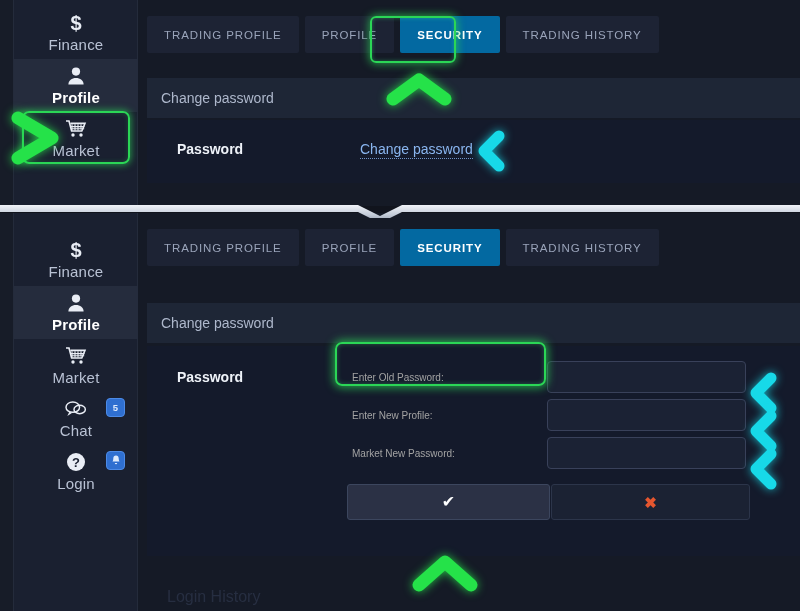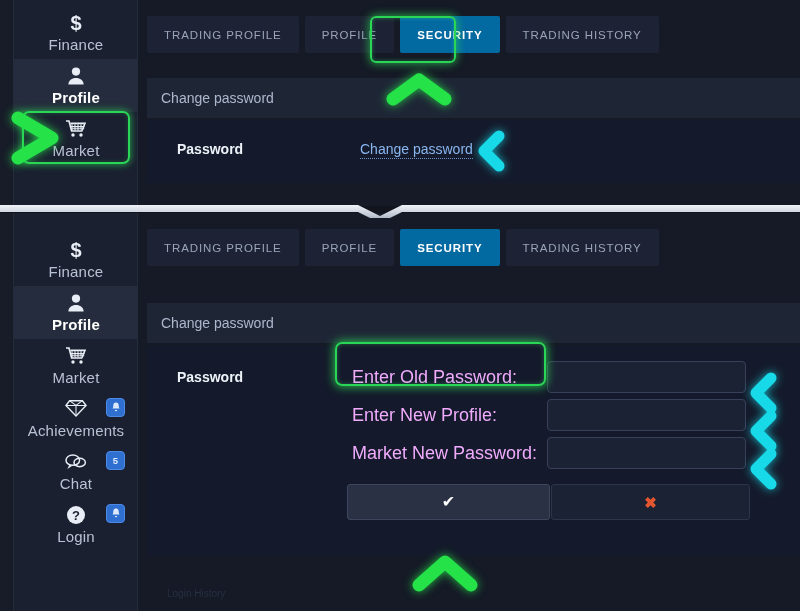--- a/index.html
+++ b/index.html
@@ -129,21 +129,21 @@
     cursor:pointer;
   }
 
   
   .field-row{
     position:absolute; left:0; right:0; height:34px;
     display:flex; align-items:center;
   }
   .field-label{
     position:absolute; left:205px;
-    color:#f0abfc; font-size:18px;
+    color:#a3a3a3; font-size:10px;
   }
   .field-input{
     position:absolute; left:400px;
     width:199px; height:32px;
     background:#1b2234;
     border:1px solid #39415a;
     border-radius:4px;
     outline:none;
     color:#e6ecf7;
     font-family:"Liberation Sans", sans-serif;
@@ -165,21 +165,21 @@
   .btn.cancel .glyph{ color:#e4562f; font-size:15px; font-weight:bold; }
 
   .ring-ok{
     position:absolute;
     border:2px solid #2bd656; border-radius:7px;
     box-shadow:0 0 9px 2px rgba(43,214,86,.7), inset 0 0 5px rgba(80,255,150,.3);
     pointer-events:none;
   }
 
   .faint-text{
-    position:absolute; color:#2a3246; font-size:10px;
+    position:absolute; color:#2a3246; font-size:16px;
     opacity:.85;
   }
 
   
   .divider{
     position:absolute; left:0; top:204px; width:800px; height:14px;
     pointer-events:none;
   }
 
   
@@ -313,35 +313,20 @@
               <path d="M1 2h3l2.6 10h10.2L20 4.4H5.6" fill="none" stroke="#e9edf5" stroke-width="1.6"></path>
               <path d="M7 5.2v6.2M10 5.2v6.2M13 5.2v6.2M16 5.2v5.4" stroke="#e9edf5" stroke-width="1.1"></path>
               <path d="M5.3 7.6h14.1M5.9 9.8h13.3" stroke="#e9edf5" stroke-width="1.1"></path>
               <circle cx="8" cy="16" r="1.7" fill="#e9edf5"></circle>
               <circle cx="16" cy="16" r="1.7" fill="#e9edf5"></circle>
             </svg>
           </span>
           <span class="nav-label">Market</span>
         </div>
 
-        <div class="nav-item">
-          <span class="ico">
-            <svg width="24" height="19" viewBox="0 0 24 19">
-              <path d="M5 1h14l4 5.2-11 11.4L1 6.2z" fill="none" stroke="#e9edf5" stroke-width="1.5"></path>
-              <path d="M1 6.2h22M5 1l7 5.2L19 1M12 6.2v11.4" fill="none" stroke="#e9edf5" stroke-width="1.1"></path>
-            </svg>
-          </span>
-          <span class="nav-label">Achievements</span>
-          <span class="badge">
-            <svg width="10" height="11" viewBox="0 0 10 11">
-              <path d="M5 0.6c-1.7 0-2.7 1.2-2.7 2.8 0 2.4-1 3.2-1 3.2h7.4s-1-.8-1-3.2C7.7 1.8 6.7.6 5 .6z" fill="#dce9fb"></path>
-              <path d="M3.8 8.1h2.4a1.2 1.2 0 0 1-2.4 0z" fill="#dce9fb"></path>
-            </svg>
-          </span>
-        </div>
 
         <div class="nav-item">
           <span class="ico">
             <svg width="24" height="18" viewBox="0 0 24 18">
               <ellipse cx="8.5" cy="7" rx="7.4" ry="5.6" fill="none" stroke="#e9edf5" stroke-width="1.6"></ellipse>
               <ellipse cx="16" cy="9.5" rx="6.2" ry="4.6" fill="none" stroke="#e9edf5" stroke-width="1.6"></ellipse>
               <path d="M5 11.5 2.6 16.6 7.6 13.4z" fill="#e9edf5"></path>
             </svg>
           </span>
           <span class="nav-label">Chat</span>

